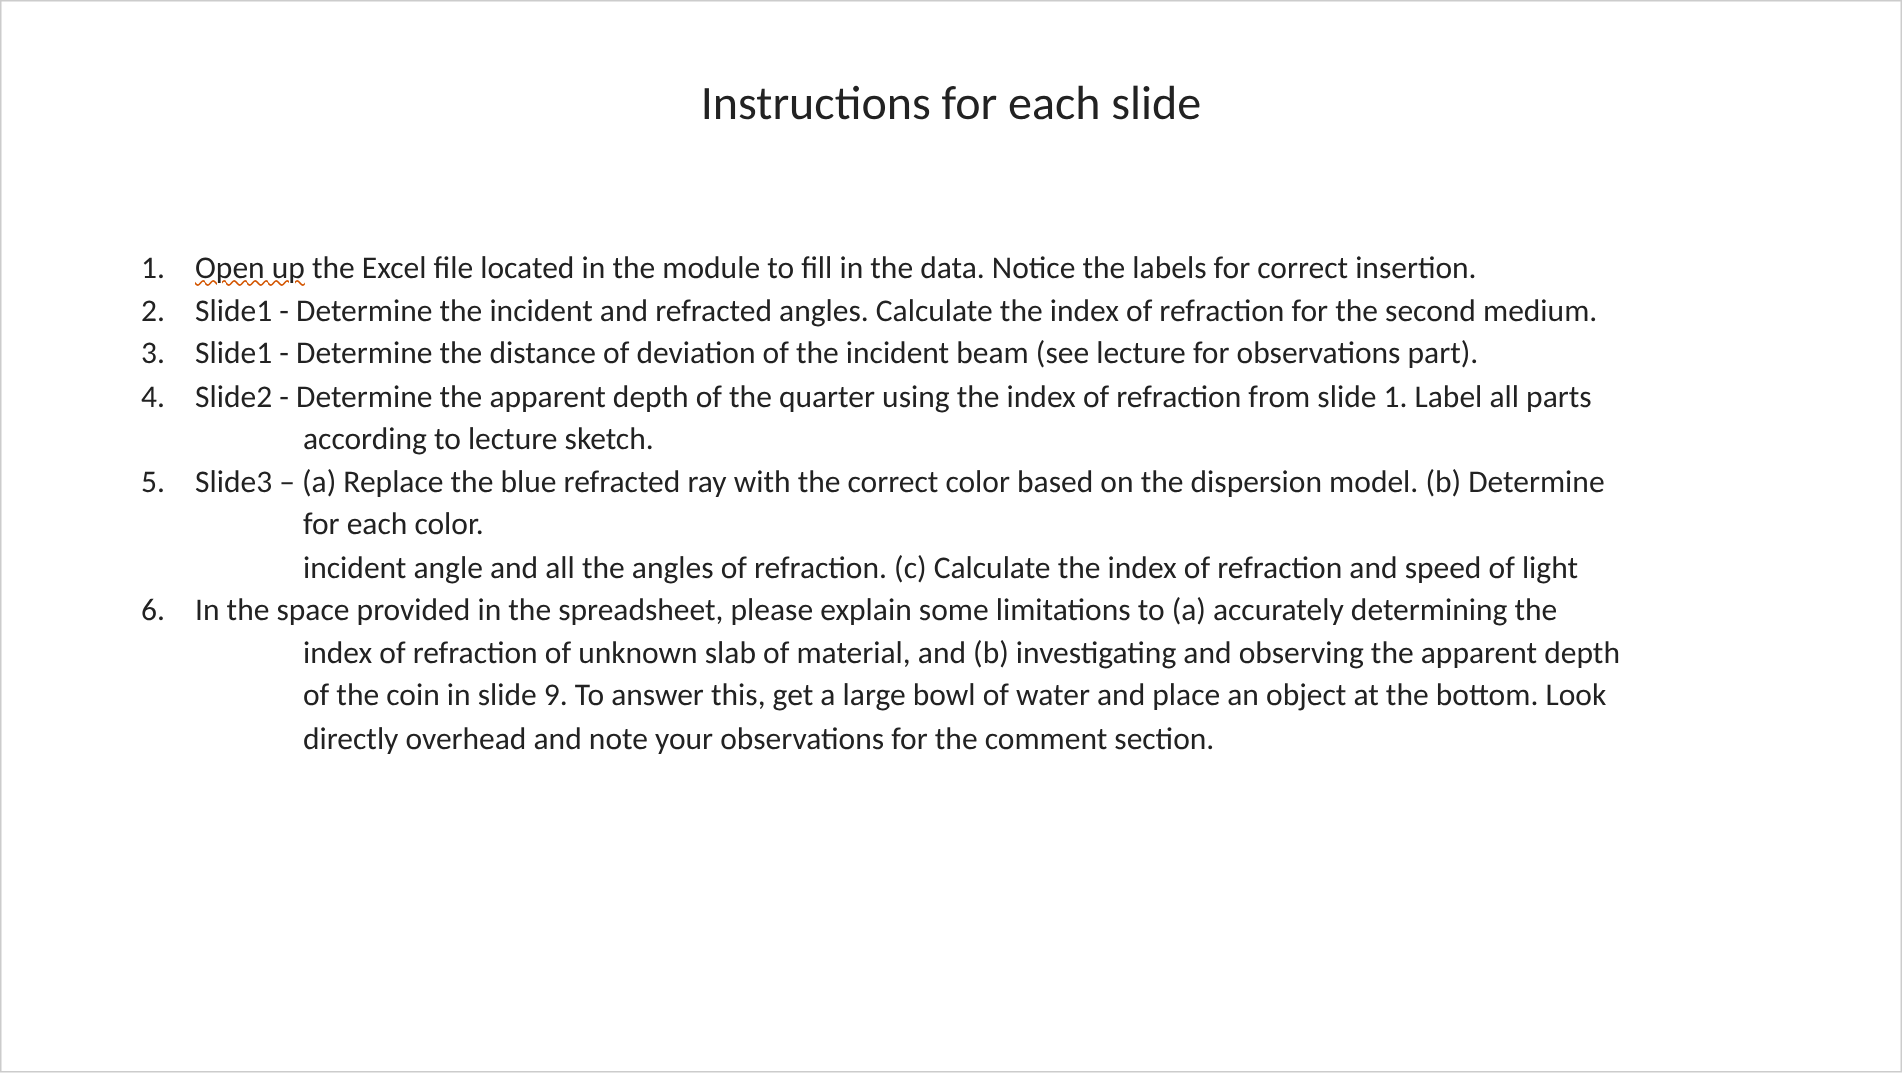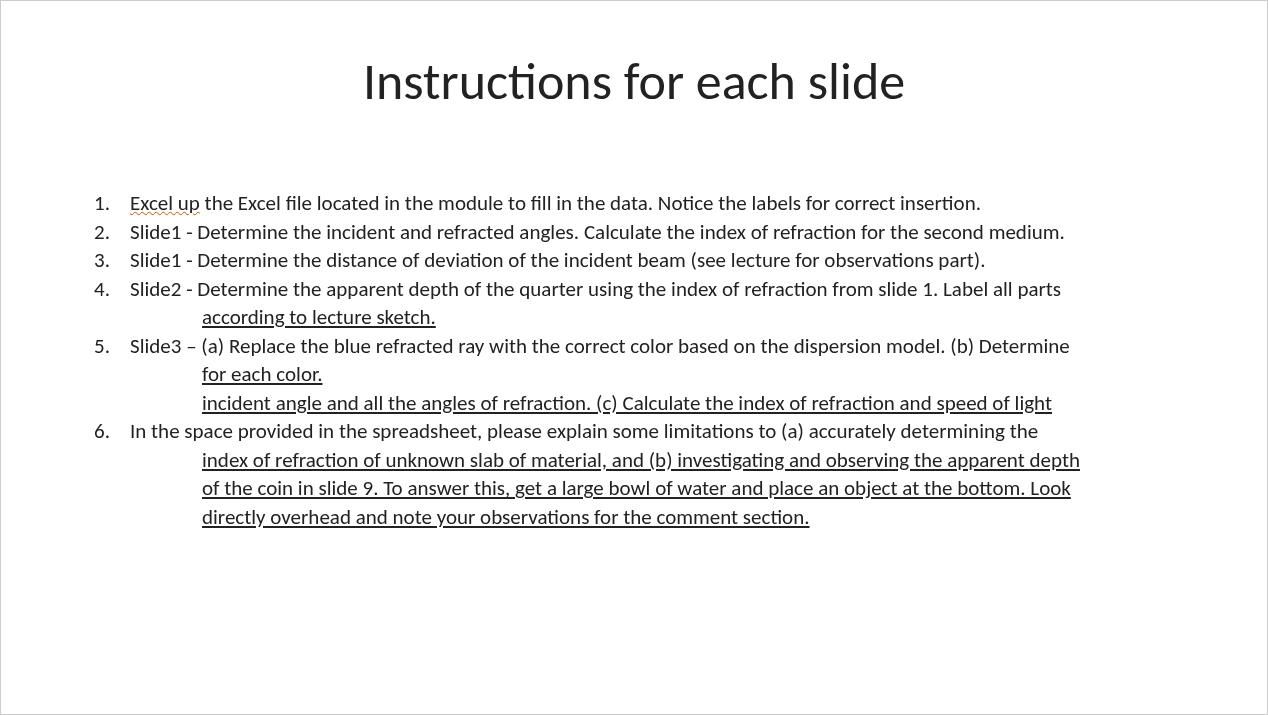--- a/index.html
+++ b/index.html
@@ -15,21 +15,21 @@
       border: 1px solid #ccc;
       position: relative;
     }
     .slide {
       width: 100%;
       height: 100%;
       padding-top: 48px;
     }
     .title {
       text-align: center;
-      font-size: 52px;
+      font-size: 32px;
       font-weight: 400;
       color: #222;
       margin-bottom: 76px;
     }
     .content {
       padding-left: 93px;
       padding-right: 60px;
     }
     .item {
       display: flex;
@@ -46,32 +46,31 @@
       flex: 1;
     }
     .squiggle {
       text-decoration: underline;
       text-decoration-style: wavy;
       text-decoration-color: #d35400;
       text-decoration-thickness: 1px;
     }
     .continuation {
       padding-left: 72px;
-      text-decoration: underline;
     }
   </style>
 </head>
 <body>
 
 <div class="slide">
   <h1 class="title">Instructions for each slide</h1>
   <div class="content" id="content">
       <div class="item">
         <span class="num">1.</span>
-        <span class="body"><span class="squiggle">Excel up</span> the Excel file located in the module to fill in the data. Notice the labels for correct insertion.</span>
+        <span class="body"><span class="squiggle">Open up</span> the Excel file located in the module to fill in the data. Notice the labels for correct insertion.</span>
       </div>
       <div class="item">
         <span class="num">2.</span>
         <span class="body">Slide1 -  Determine the incident and refracted angles. Calculate the index of refraction for the second medium.</span>
       </div>
       <div class="item">
         <span class="num">3.</span>
         <span class="body">Slide1 - Determine the distance of deviation of the incident beam (see lecture for observations part).</span>
       </div>
       <div class="item">

